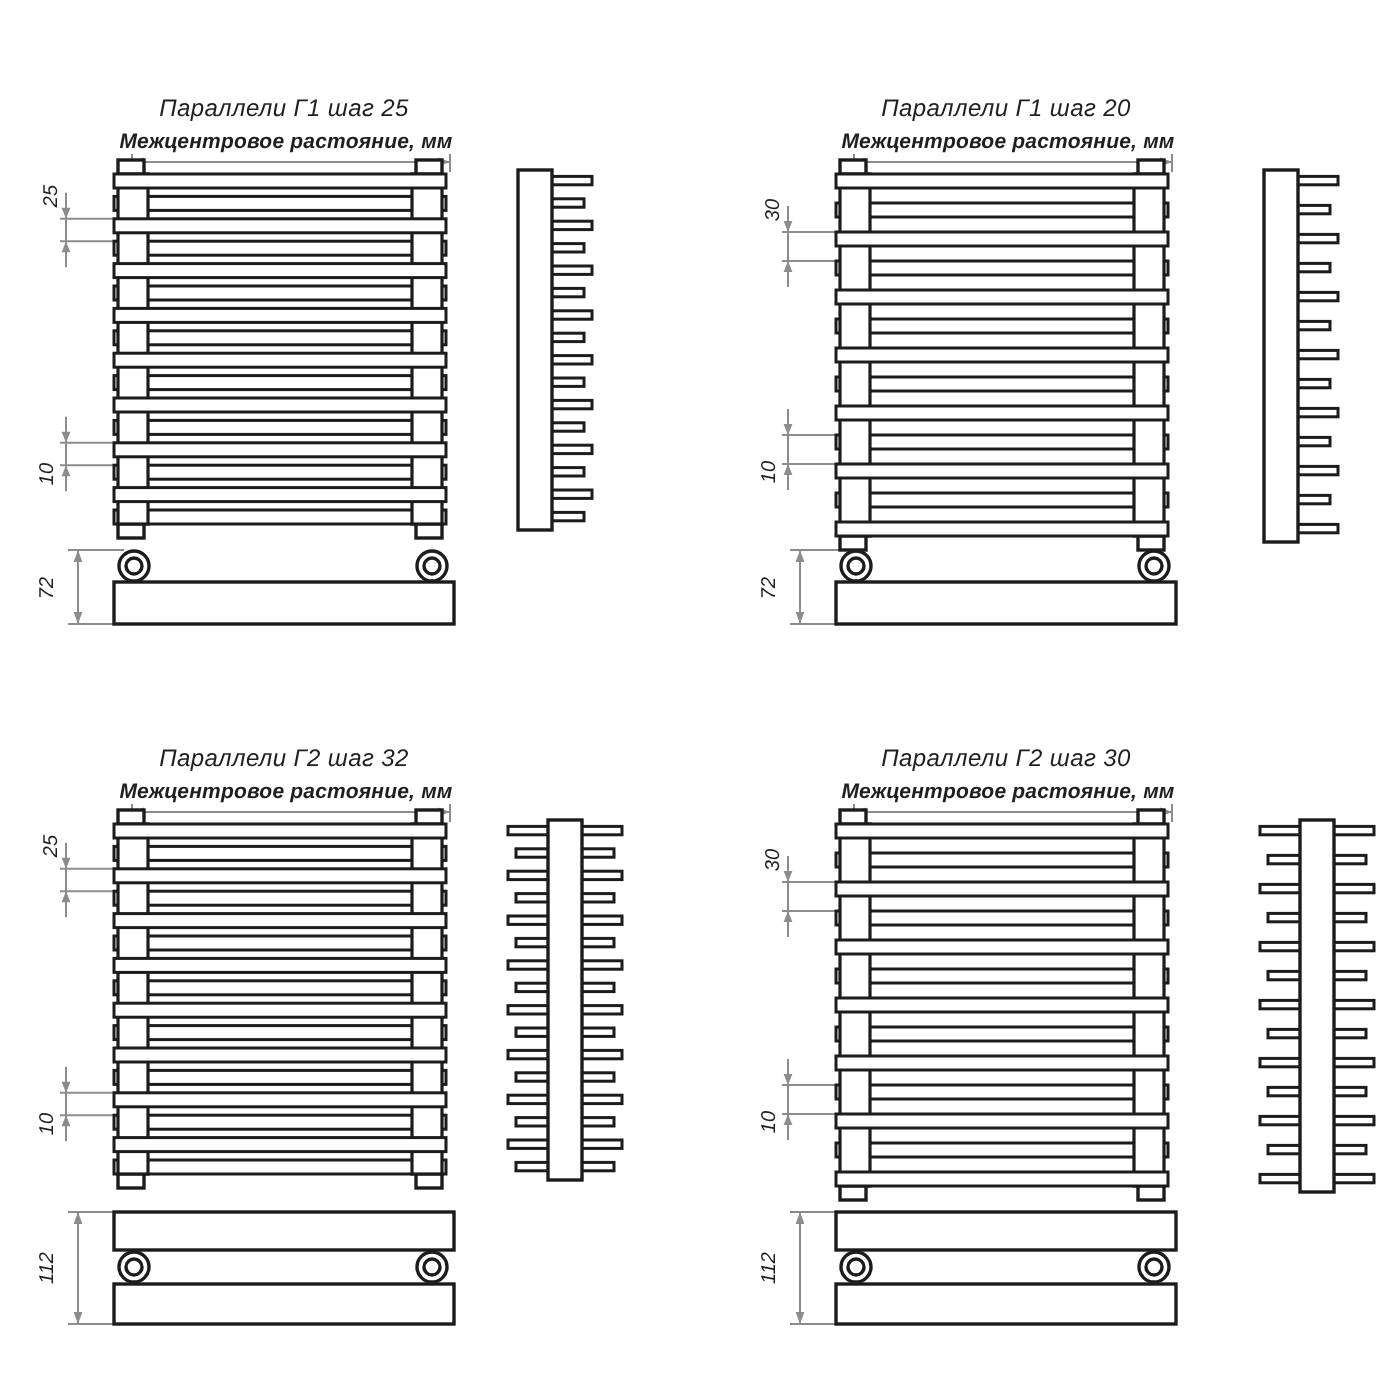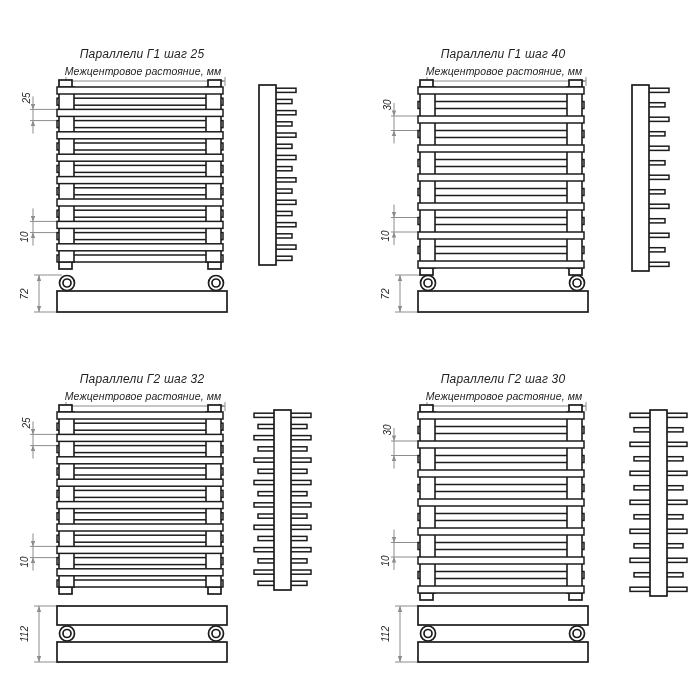--- a/index.html
+++ b/index.html
@@ -12,21 +12,21 @@
   }
   #art{position:absolute;left:0;top:0;}
   .quadrant-labels div{
     position:absolute;
     white-space:nowrap;
     color:#1f1f1f;
     font-style:italic;
     transform:translate(-50%,-50%);
   }
   .title{font-size:12px;letter-spacing:.2px;}
-  .subtitle{font-size:10.5px;letter-spacing:.1px;}
+  .subtitle{font-size:10.5px;letter-spacing:.1px;font-weight:bold;}
   .dim{font-size:10px;}
   .rot{transform:translate(-50%,-50%) rotate(-90deg) !important;}
 </style>
 </head>
 <body>
 
 <div class="canvas">
   <svg id="art" width="700" height="700">
       <line x1="66" y1="81" x2="225" y2="81" stroke="#8c8c8c" stroke-width="1"></line>
       <line x1="66" y1="77" x2="66" y2="86" stroke="#8c8c8c" stroke-width="1"></line>
@@ -307,21 +307,21 @@
 
   <div class="quadrant-labels">
     <div class="title" style="left: 142px; top: 54px;">Параллели Г1 шаг 25</div>
     <div class="subtitle" style="left: 143px; top: 71px;">Межцентровое растояние, мм</div>
     <div class="dim rot" style="left: 26px; top: 98.4px;">25</div>
     <div class="dim rot" style="left: 24px; top: 236.6px;">10</div>
     <div class="dim rot" style="left: 24px; top: 294px;">72</div>
   </div>
 
   <div class="quadrant-labels">
-    <div class="title" style="left: 503px; top: 54px;">Параллели Г1 шаг 40</div>
+    <div class="title" style="left: 503px; top: 54px;">Параллели Г1 шаг 20</div>
     <div class="subtitle" style="left: 504px; top: 71px;">Межцентровое растояние, мм</div>
     <div class="dim rot" style="left: 387px; top: 105px;">30</div>
     <div class="dim rot" style="left: 385px; top: 236px;">10</div>
     <div class="dim rot" style="left: 385px; top: 294px;">72</div>
   </div>
 
   <div class="quadrant-labels">
     <div class="title" style="left: 142px; top: 379px;">Параллели Г2 шаг 32</div>
     <div class="subtitle" style="left: 143px; top: 396px;">Межцентровое растояние, мм</div>
     <div class="dim rot" style="left: 26px; top: 423.4px;">25</div>

